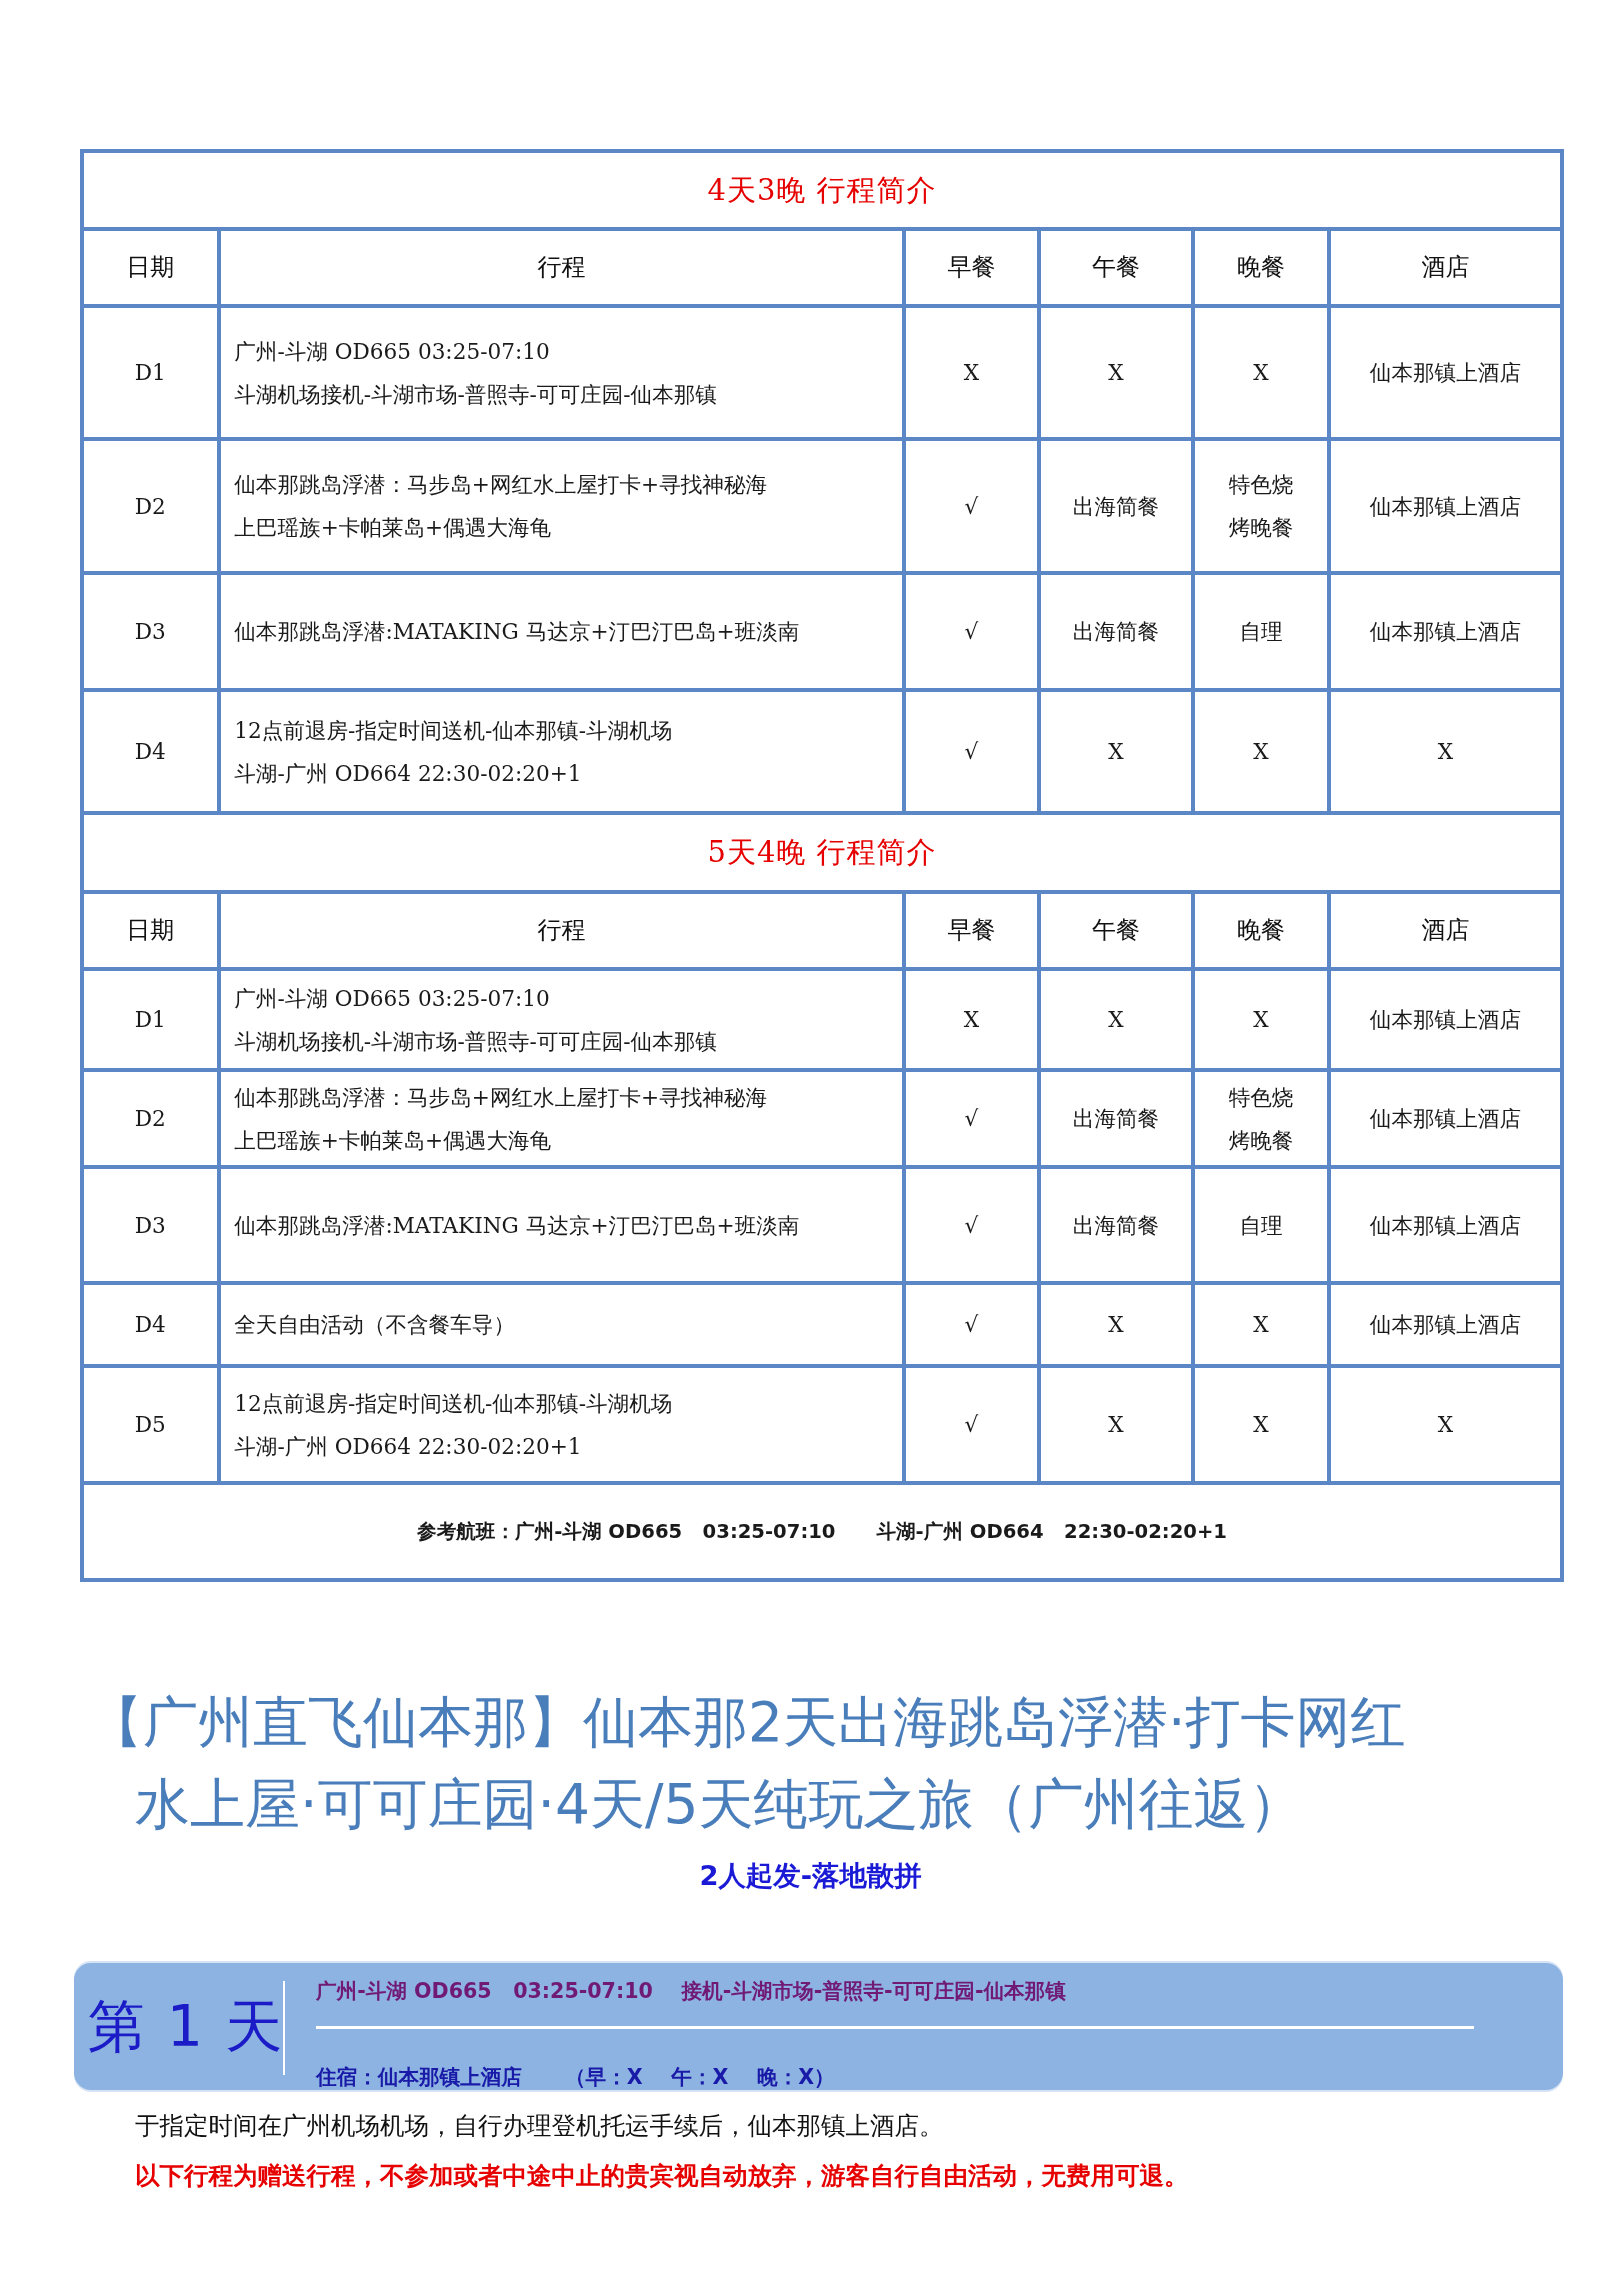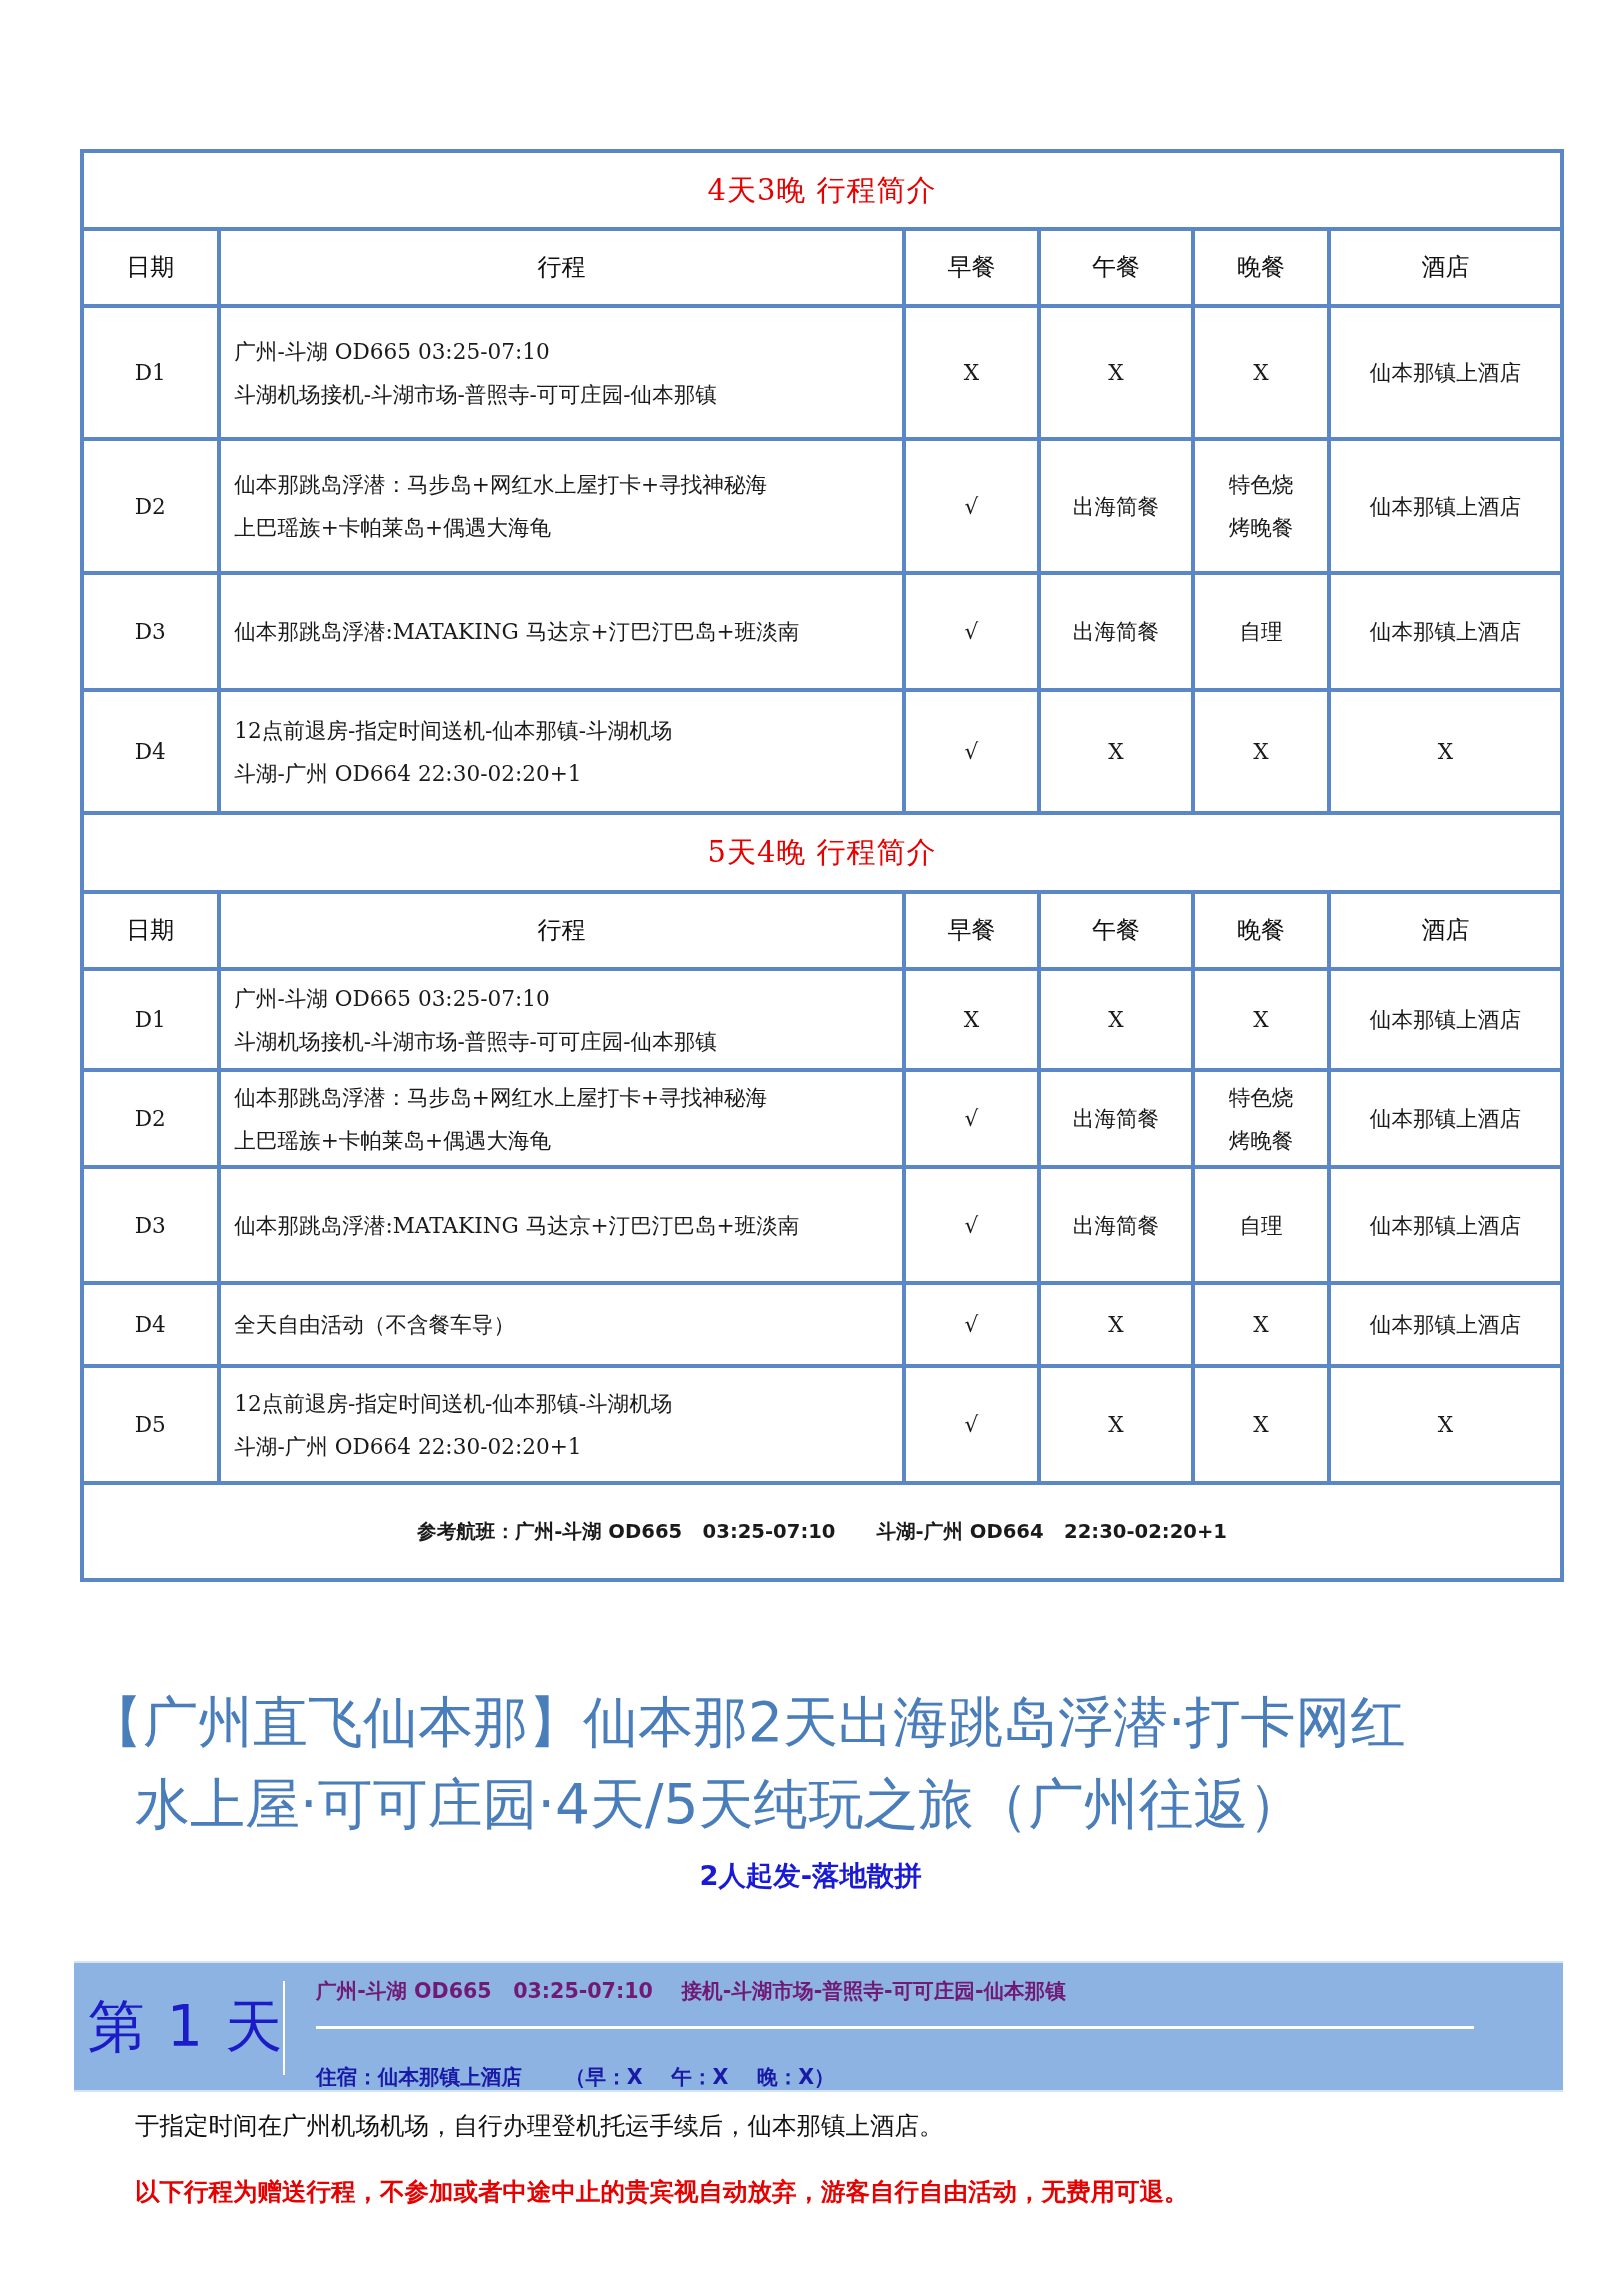--- a/index.html
+++ b/index.html
@@ -23,33 +23,33 @@
 
   .main-title { position: absolute; left: 88px; top: 1681px; width: 1490px;
                 font-family: "DejaVu Sans", "Liberation Sans", sans-serif; font-weight: normal;
                 color: #4a7ebb; font-size: 55px; line-height: 82px; letter-spacing: 0px; }
   .main-title .l1 { display: block; white-space: nowrap; }
   .main-title .l2 { display: block; white-space: nowrap; padding-left: 47px; }
   .subtitle { position: absolute; left: 0; width: 1621px; top: 1858px; text-align: center;
               font-family: "DejaVu Sans", sans-serif; font-weight: bold; color: #1a1ad6; font-size: 27.4px; }
 
   .day-band { position: absolute; left: 74px; top: 1963px; width: 1489px; height: 127px;
-              background: #8db3e2; box-shadow: 0 2px 0 #d6e3f5, 0 -2px 0 #d6e3f5; }
+              background: #8db3e2; box-shadow: 0 2px 0 #d6e3f5, 0 -2px 0 #d6e3f5; border-radius: 17px; }
   .day-band .day-label { position: absolute; left: 13.7px; top: 25.5px; font-family: "DejaVu Sans", sans-serif;
                          font-size: 57px; color: #1b1bc8; letter-spacing: 2px; }
   .day-band .divider { position: absolute; left: 209px; top: 17.6px; width: 2px; height: 94px; background: #ffffff; }
   .day-band .route-line { position: absolute; left: 242px; top: 13.7px; font-family: "DejaVu Sans", sans-serif;
                           font-weight: bold; font-size: 20.6px; color: #701a75; white-space: pre; }
   .day-band .rule { position: absolute; left: 242px; top: 63px; width: 1158px; height: 2.9px; background: #ffffff; }
   .day-band .stay-line { position: absolute; left: 242px; top: 80px; font-family: "DejaVu Sans", sans-serif;
                          font-weight: bold; font-size: 20.6px; color: #1a1aa8; white-space: pre; margin-top: 20px; }
 
   .para { position: absolute; left: 135px; font-family: "DejaVu Sans", sans-serif; font-size: 24.5px; white-space: nowrap; }
   .para.black { top: 2109px; color: #111; }
-  .para.red { top: 2159px; color: #e60000; font-weight: bold; margin-top: 16px; }
+  .para.red { top: 2159px; color: #e60000; font-weight: bold; }
 </style>
 </head>
 <body>
 
 <table class="itin-table">
   <colgroup>
     <col style="width:137px">
       <col style="width:686px">
       <col style="width:135px">
       <col style="width:155px">

